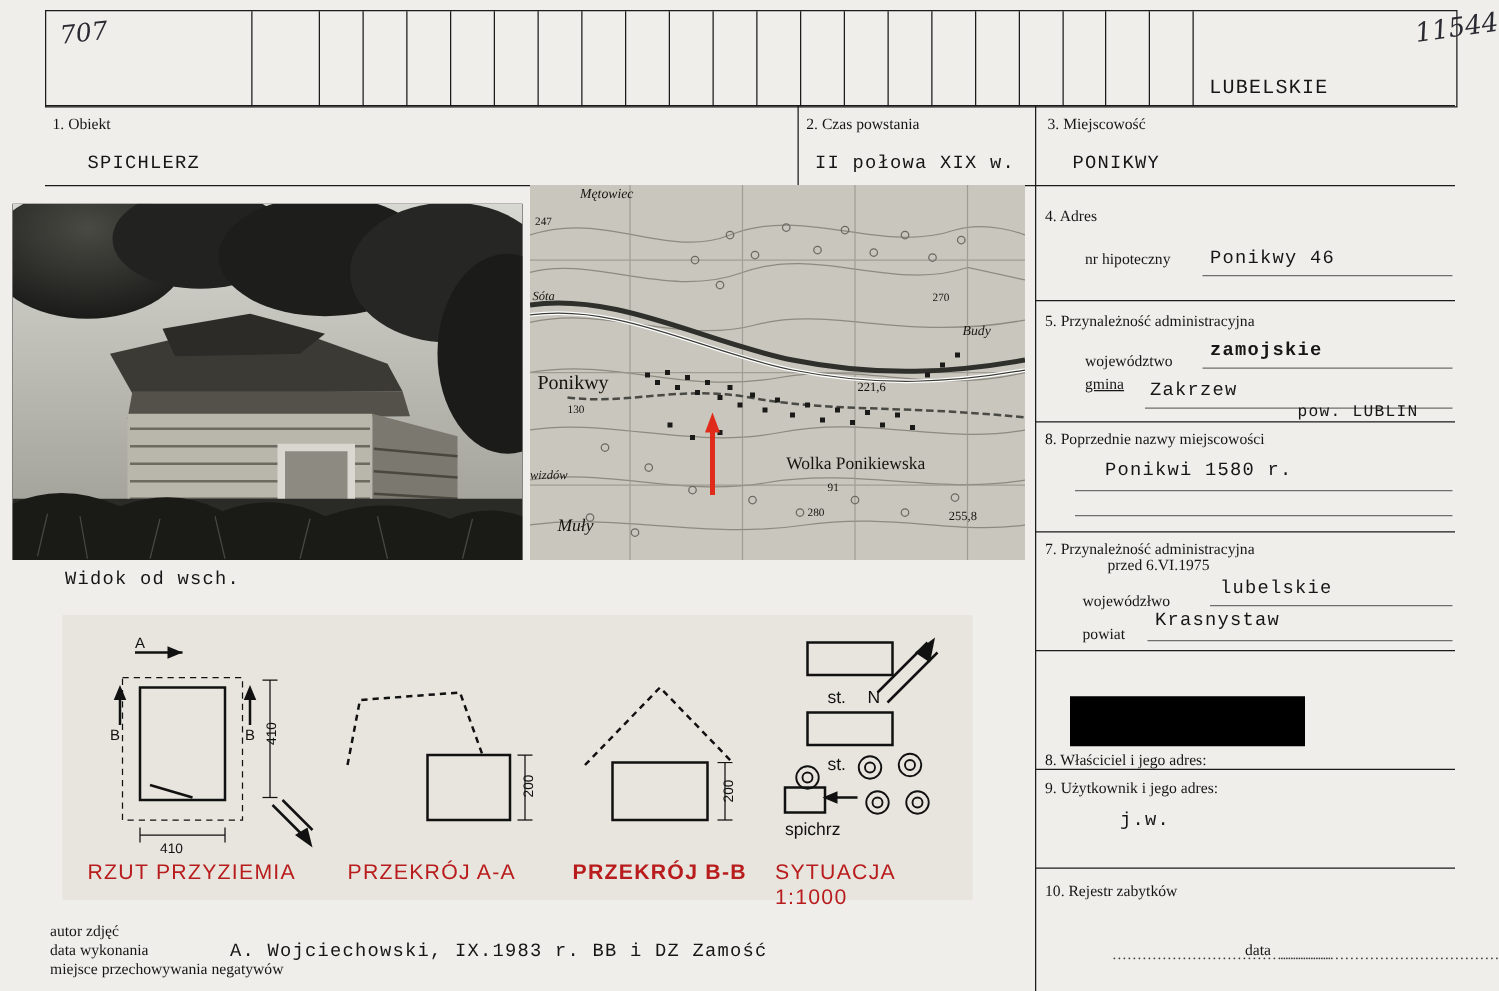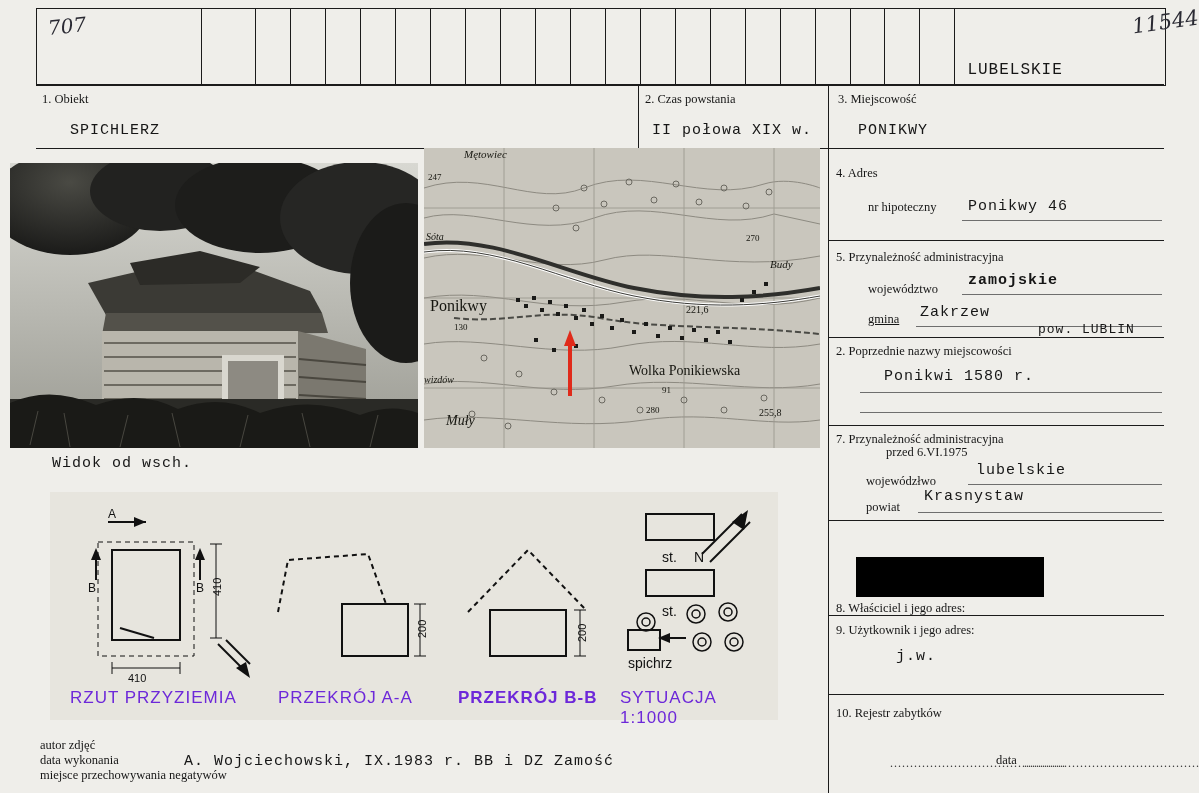--- a/index.html
+++ b/index.html
@@ -72,21 +72,21 @@
   }
 
   
   .draw{
     position:absolute;left:50px;top:492px;width:728px;height:228px;
     background:#e7e5de;
   }
   .drawlabels{
     position:absolute;left:50px;top:688px;width:728px;height:30px;
     font-family:"Liberation Sans", sans-serif;
-    font-size:17px;letter-spacing:1px;color:#6d28d9;
+    font-size:17px;letter-spacing:1px;color:#b91c1c;
   }
   .drawlabels span{position:absolute;}
 
   .caption{
     position:absolute;left:52px;top:455px;font-size:15px;letter-spacing:1px;
   }
 
   .footleft{position:absolute;left:40px;top:738px;font-size:12.5px;line-height:15px;}
   .footval{position:absolute;left:184px;top:753px;font-size:15px;letter-spacing:1px;}
 
@@ -435,27 +435,27 @@
   <div class="rblock rlbl pr" style="top:166px;">4. Adres</div>
   <div class="rblock pr" style="left:868px;top:200px;font-size:12.5px;">nr hipoteczny</div>
   <div class="rblock tw rval" style="left:968px;top:198px;text-align:right;">Ponikwy 46</div>
   <div class="underline" style="left:962px;top:220px;width:200px;"></div>
   <div class="hline" style="left:828px;top:240px;width:336px;height:1px;"></div>
 
   <div class="rblock rlbl pr" style="top:250px;">5. Przynależność administracyjna</div>
   <div class="rblock pr" style="left:868px;top:282px;font-size:12.5px;">województwo</div>
   <div class="rblock tw rval" style="left:968px;top:272px;font-weight:bold;">zamojskie</div>
   <div class="underline" style="left:962px;top:294px;width:200px;"></div>
-  <div class="rblock pr" style="left:868px;top:312px;font-size:12.5px;text-decoration:underline;">gmina</div>
+  <div class="rblock pr" style="left:868px;top:300px;font-size:12.5px;text-decoration:underline;">gmina</div>
   <div class="rblock tw rval" style="left:920px;top:304px;">Zakrzew</div>
   <div class="underline" style="left:916px;top:326px;width:246px;"></div>
   <div class="rblock tw" style="left:1038px;top:322px;font-size:13px;letter-spacing:1px;">pow. LUBLIN</div>
   <div class="hline" style="left:828px;top:337px;width:336px;height:1px;"></div>
 
-  <div class="rblock rlbl pr" style="top:344px;">2. Poprzednie nazwy miejscowości</div>
+  <div class="rblock rlbl pr" style="top:344px;">8. Poprzednie nazwy miejscowości</div>
   <div class="rblock tw rval" style="left:884px;top:368px;">Ponikwi 1580 r.</div>
   <div class="underline" style="left:860px;top:392px;width:302px;"></div>
   <div class="underline" style="left:860px;top:412px;width:302px;"></div>
   <div class="hline" style="left:828px;top:425px;width:336px;height:1px;"></div>
 
   <div class="rblock rlbl pr" style="top:432px;">7. Przynależność administracyjna</div>
   <div class="rblock rlbl pr" style="left:886px;top:445px;">przed 6.VI.1975</div>
   <div class="rblock pr" style="left:866px;top:474px;font-size:12.5px;">wojewódzłwo</div>
   <div class="rblock tw rval" style="left:976px;top:462px;">lubelskie</div>
   <div class="underline" style="left:968px;top:484px;width:194px;"></div>

